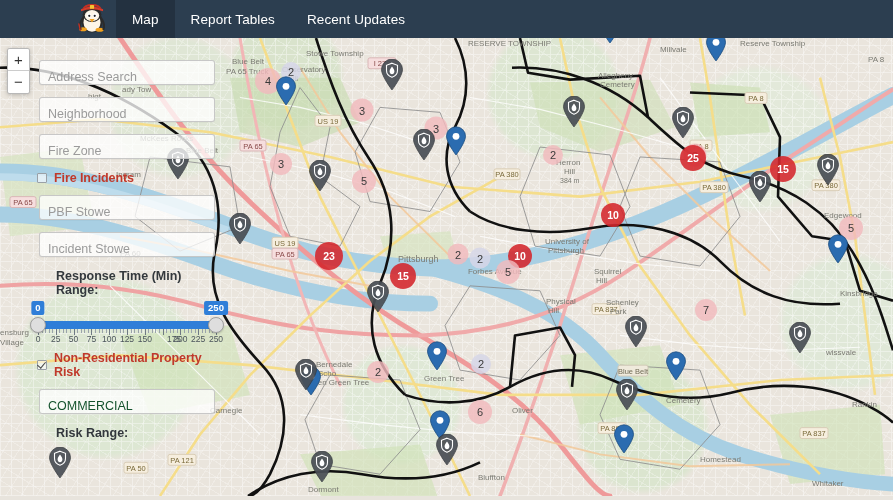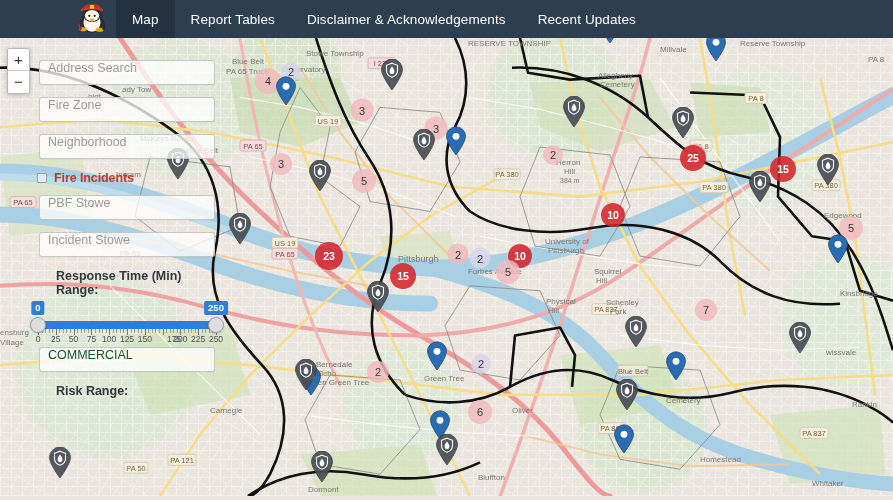--- a/index.html
+++ b/index.html
@@ -108,21 +108,21 @@
     width: 195px; height: 462px;
     z-index: 700;
     padding: 22px 0 0 0;
     font-family: "Liberation Sans", sans-serif;
   }
   .field {
     width: 176px; height: 25px; margin: 0 0 12px 9px;
     background: rgba(255,255,255,.76);
     border: 1px solid rgba(190,190,190,.85);
     border-radius: 3px;
-    display: flex; align-items: flex-start;
+    display: flex; align-items: flex-end;
     padding: 0 8px;
     font-size: 12.5px;
     color: #9b9b9b;
     cursor: pointer;
     box-shadow: 0 1px 1px rgba(0,0,0,.03);
   }
   .field.filled { color: #14532d; }
 
   .chk-row {
     display: flex; align-items: center;
@@ -219,23 +219,20 @@
         <path d="M8.5 20 q-4 6 -2 12" stroke="#2b2b2b" stroke-width="2.4" fill="none" stroke-linecap="round"></path>
         <path d="M31.5 20 q4 6 2 12" stroke="#2b2b2b" stroke-width="2.4" fill="none" stroke-linecap="round"></path>
         <rect x="4.5" y="25" width="1.6" height="9" rx="0.7" fill="#c62f22" transform="rotate(-12 5 29)"></rect>
       </svg>
     </div>
     <div class="nav-item active">
       <span>Map</span>
     </div>
     <div class="nav-item">
       <span>Report Tables</span>
-    </div>
-    <div class="nav-item">
-      <span>Disclaimer &amp; Acknowledgements</span>
     </div>
     <div class="nav-item">
       <span>Recent Updates</span>
     </div>
   </div>
 
   <div class="map">
     <div class="map-canvas">
       <div class="land"></div>
       <div class="grid-tex"></div>
@@ -617,25 +614,25 @@
     </div>
   </div>
 
   <div class="panel">
 
     <div class="field">
       <span>Address Search</span>
     </div>
 
     <div class="field">
+      <span>Neighborhood</span>
+    </div>
+
+    <div class="field">
       <span>Fire Zone</span>
-    </div>
-
-    <div class="field">
-      <span>Neighborhood</span>
     </div>
 
     <div class="chk-row">
       <span class="chk"></span>
       <span class="chk-label">Fire Incidents</span>
     </div>
 
     <div class="field">
       <span>PBF Stowe</span>
     </div>
@@ -714,20 +711,24 @@
           <span class="s-lab" style="left: 142.4px;">200</span>
           <span class="s-lab" style="left: 160.2px;">225</span>
           <span class="s-lab" style="left: 178px;">250</span>
         </div>
         <div class="s-handle" style="left: 0px;"></div>
         <div class="s-bubble" style="left: 0px;">0</div>
         <div class="s-handle" style="left: 178px;"></div>
         <div class="s-bubble" style="left: 178px;">250</div>
       </div>
 
+    <div class="chk-row">
+      <span class="chk on"></span>
+      <span class="chk-label">Non-Residential Property Risk</span>
+    </div>
 
     <div class="field filled">
       <span>COMMERCIAL</span>
     </div>
 
 
     <div class="slider-title">Risk Range:</div>
 
   </div>
 </div>

